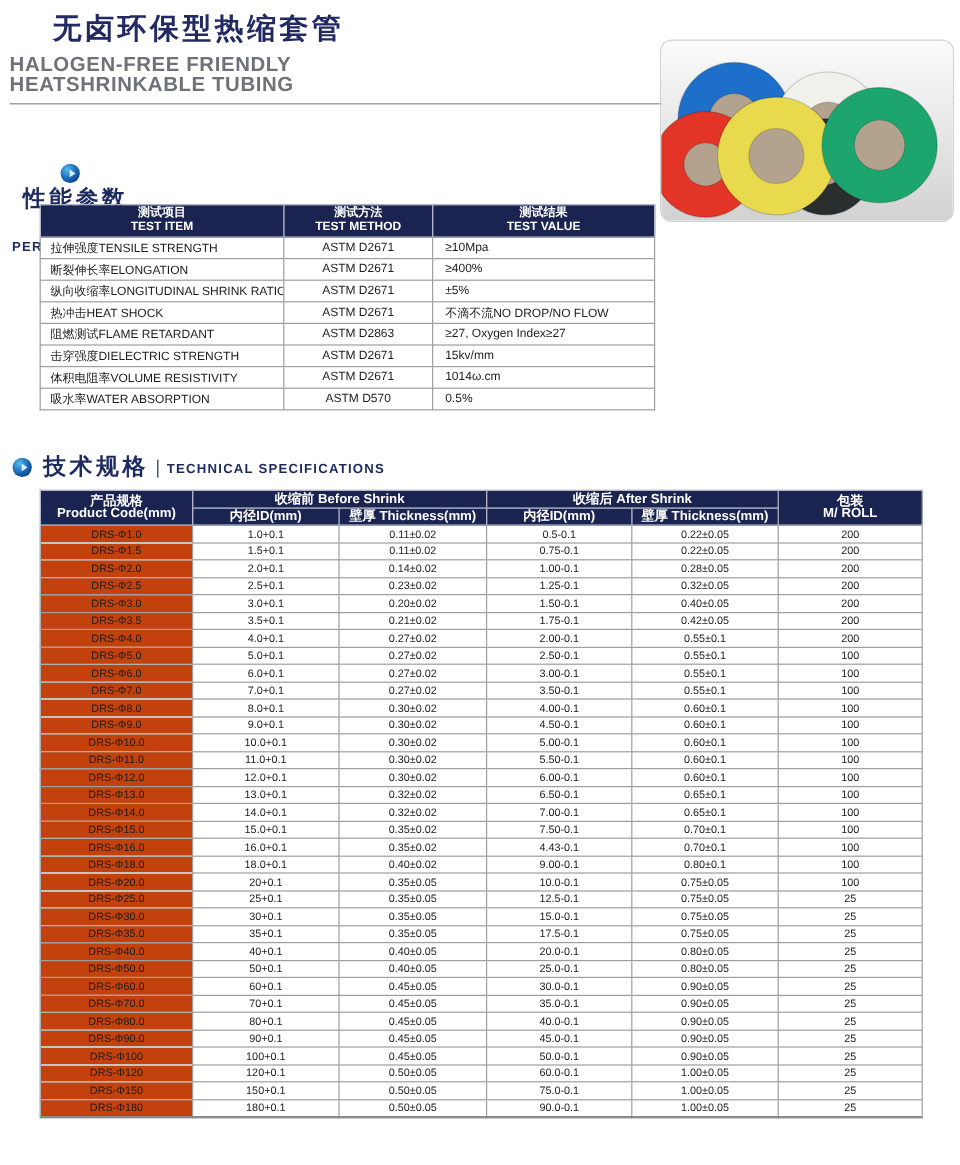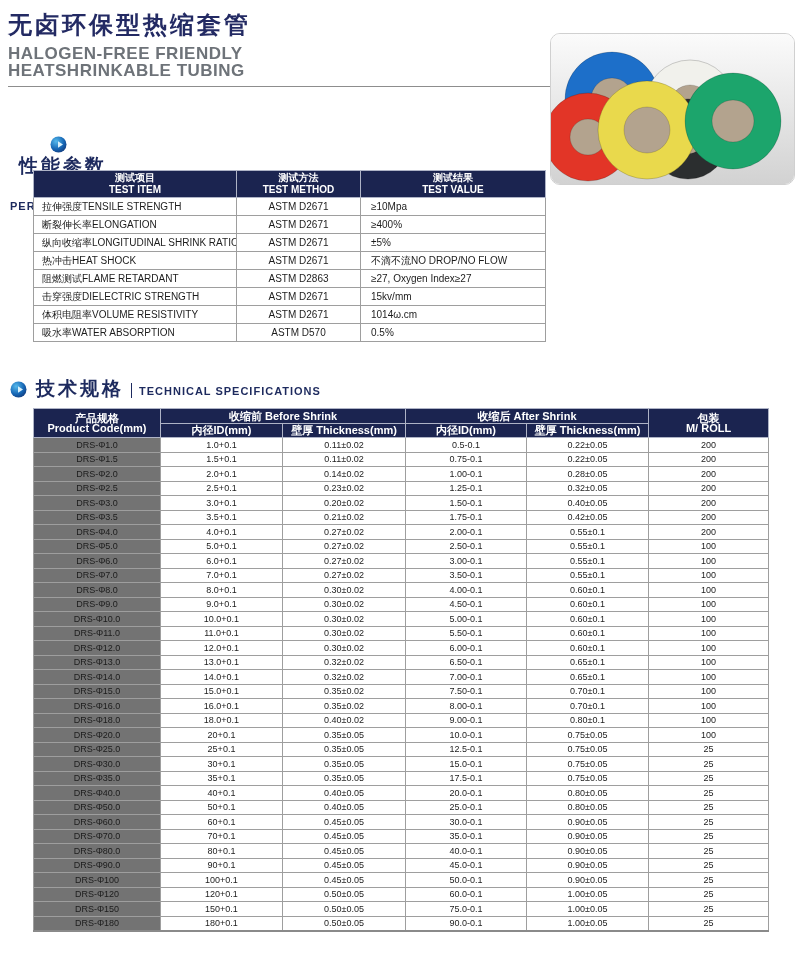--- a/index.html
+++ b/index.html
@@ -9,21 +9,21 @@
     position: relative;
     font-family: "Liberation Sans", sans-serif;
     color: #222;
     overflow: hidden;
   }
 
   
   .title-block { position: absolute; top: 12px; left: 8px; }
   .title-cn {
     font-size: 24px; font-weight: bold; color: #232a63;
-    letter-spacing: 3px; line-height: 26px;
+    letter-spacing: 3px; line-height: 26px; margin-left: 36px;
   }
   .subtitle {
     margin-top: 7px;
     font-size: 17px; font-weight: bold; color: #6e7379;
     letter-spacing: 0.5px; line-height: 17px;
   }
   .top-rule {
     position: absolute; top: 86px; left: 8px; width: 786px;
     border-top: 1px solid #8d8d8d;
   }
@@ -80,21 +80,21 @@
 
   
   .spec-table {
     position: absolute; left: 33px; top: 408px; width: 735px;
     font-size: 9px;
   }
   .spec-table th { height: 14.5px; font-size: 11px; line-height: 10px; }
   .spec-table td {
     height: 14.5px; text-align: center; color: #1c1c1c;
   }
-  .spec-table td:first-child { background: #737373; }
+  .spec-table td:first-child { background: #c2410c; }
   .spec-table { border-bottom: 2px solid #8a8a8a; }
 </style>
 </head>
 <body>
 
 <div class="title-block">
   <div class="title-cn">无卤环保型热缩套管</div>
   <div class="subtitle">
     <div>HALOGEN-FREE FRIENDLY</div>
     <div>HEATSHRINKABLE TUBING</div>
@@ -408,21 +408,21 @@
         <td>15.0+0.1</td>
         <td>0.35±0.02</td>
         <td>7.50-0.1</td>
         <td>0.70±0.1</td>
         <td>100</td>
       </tr>
       <tr>
         <td>DRS-Φ16.0</td>
         <td>16.0+0.1</td>
         <td>0.35±0.02</td>
-        <td>8.00-0.1</td>
+        <td>4.43-0.1</td>
         <td>0.70±0.1</td>
         <td>100</td>
       </tr>
       <tr>
         <td>DRS-Φ18.0</td>
         <td>18.0+0.1</td>
         <td>0.40±0.02</td>
         <td>9.00-0.1</td>
         <td>0.80±0.1</td>
         <td>100</td>

